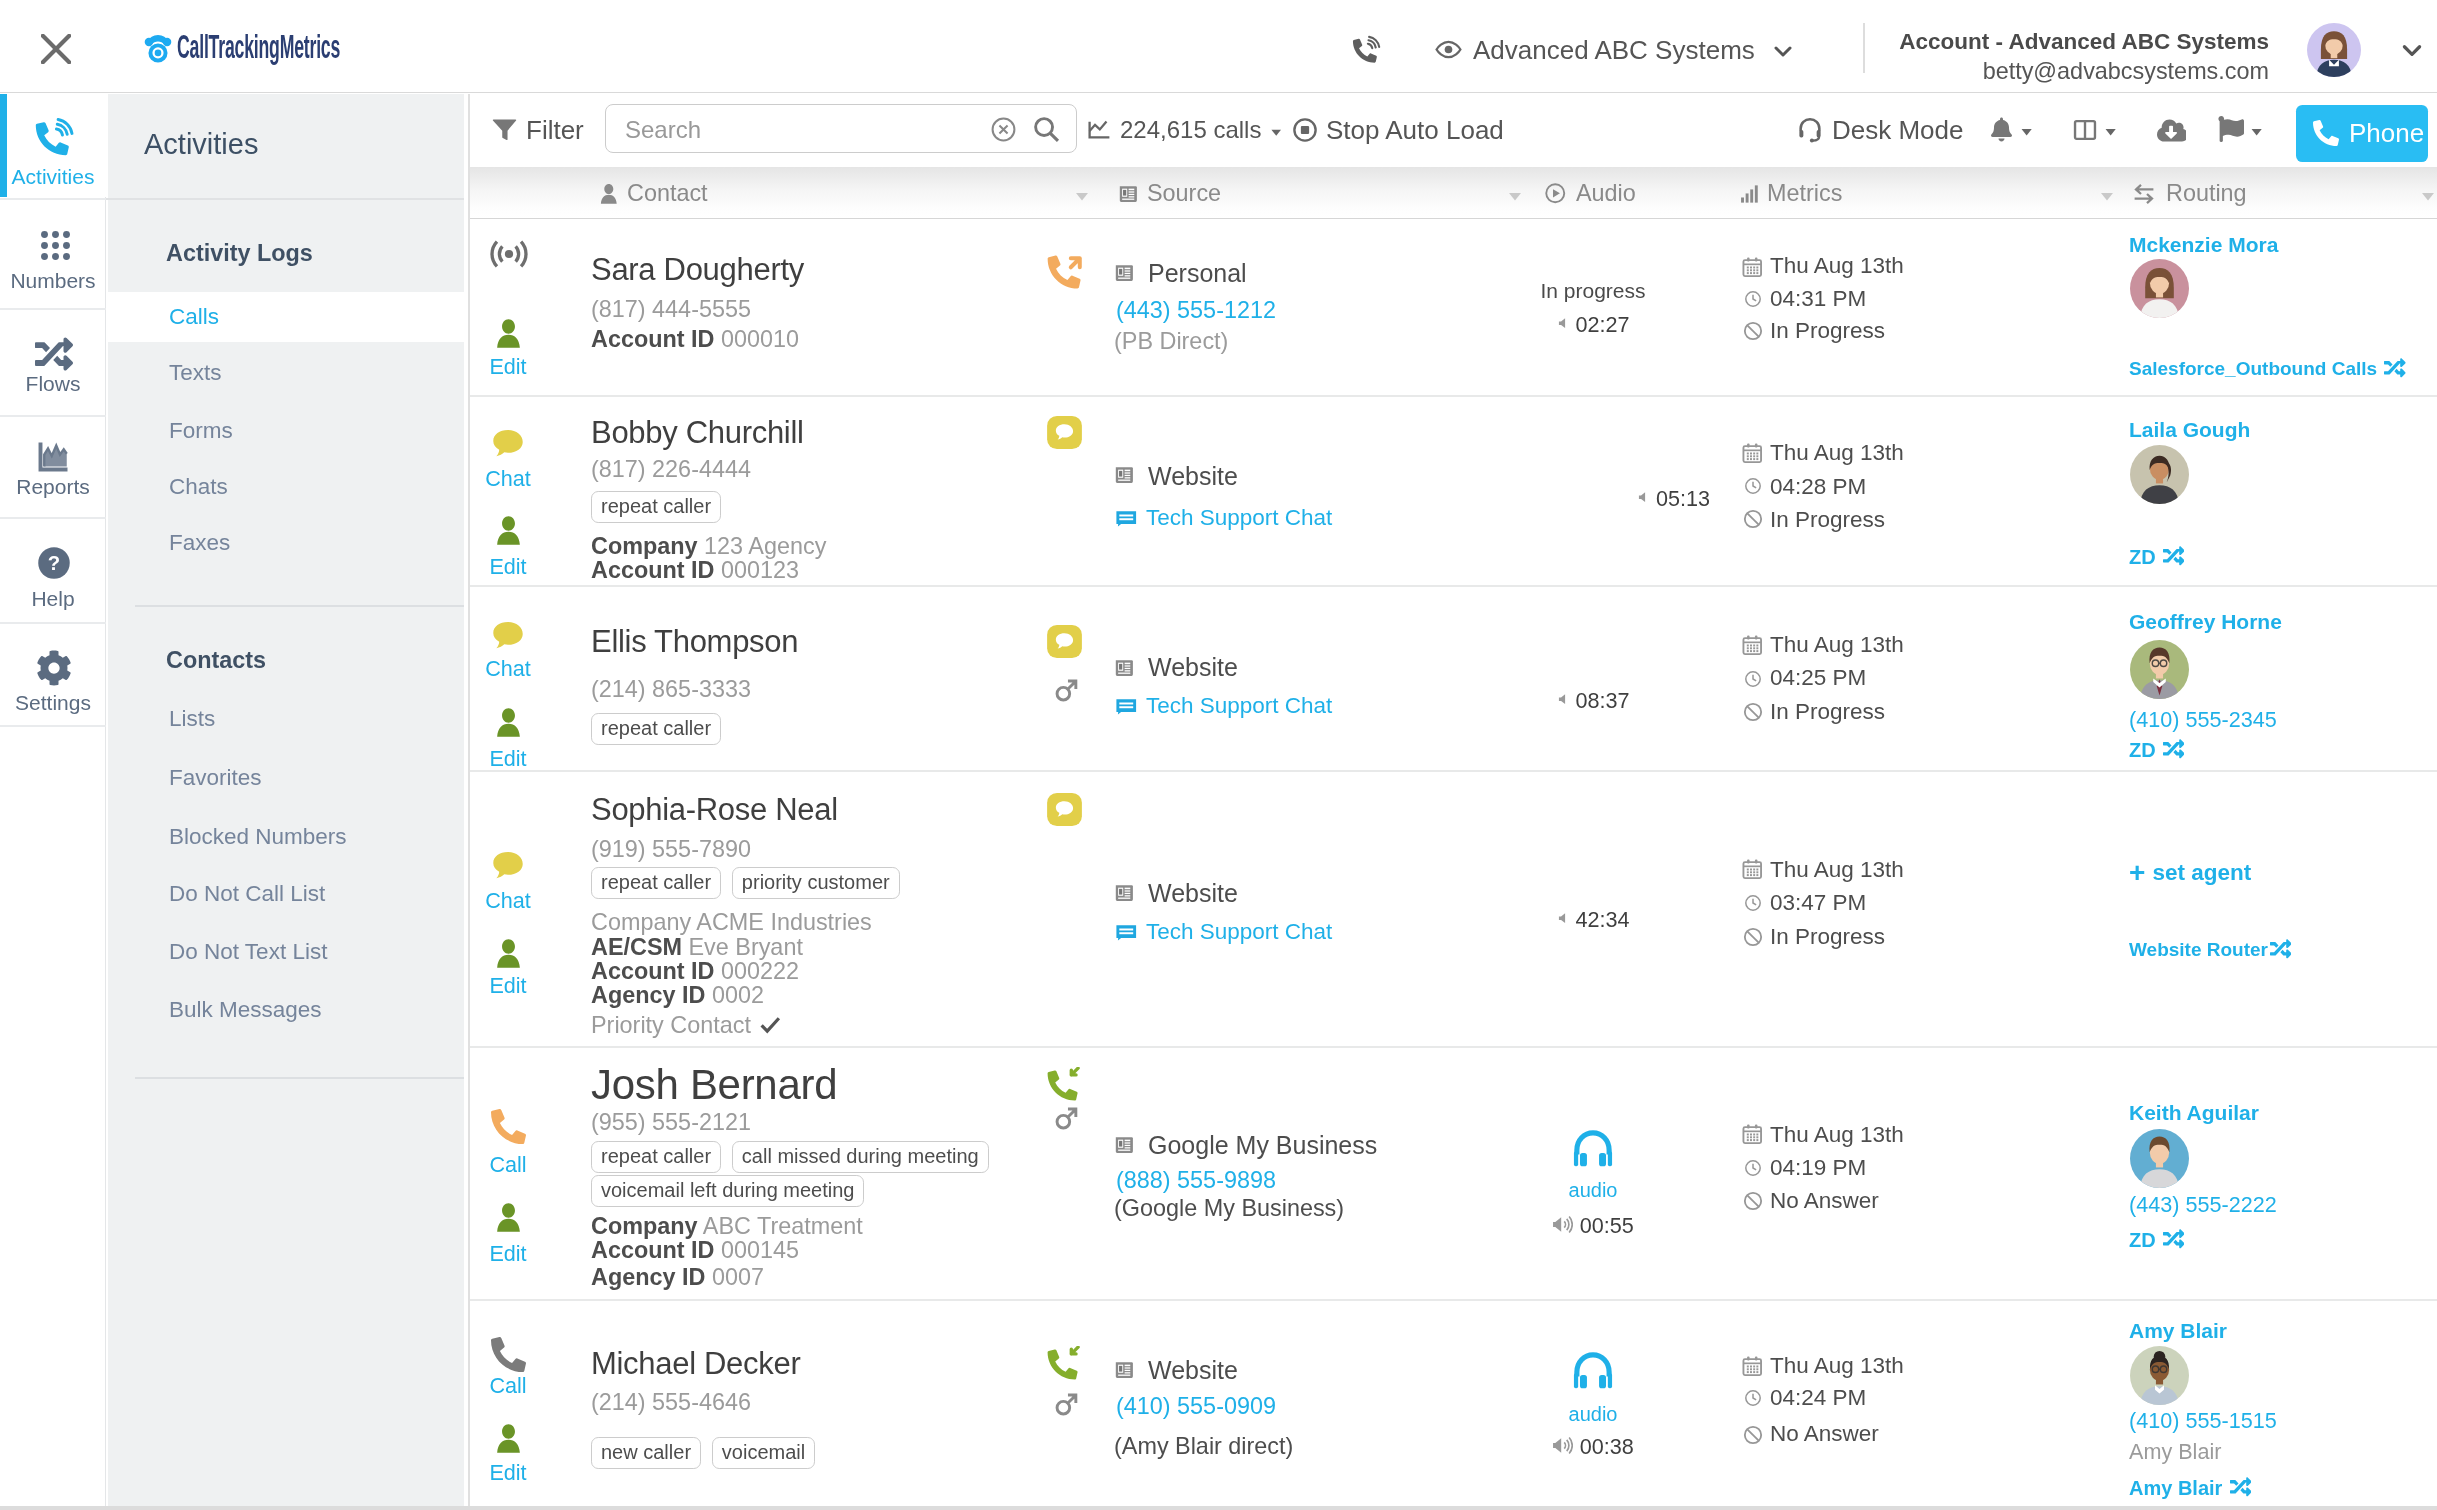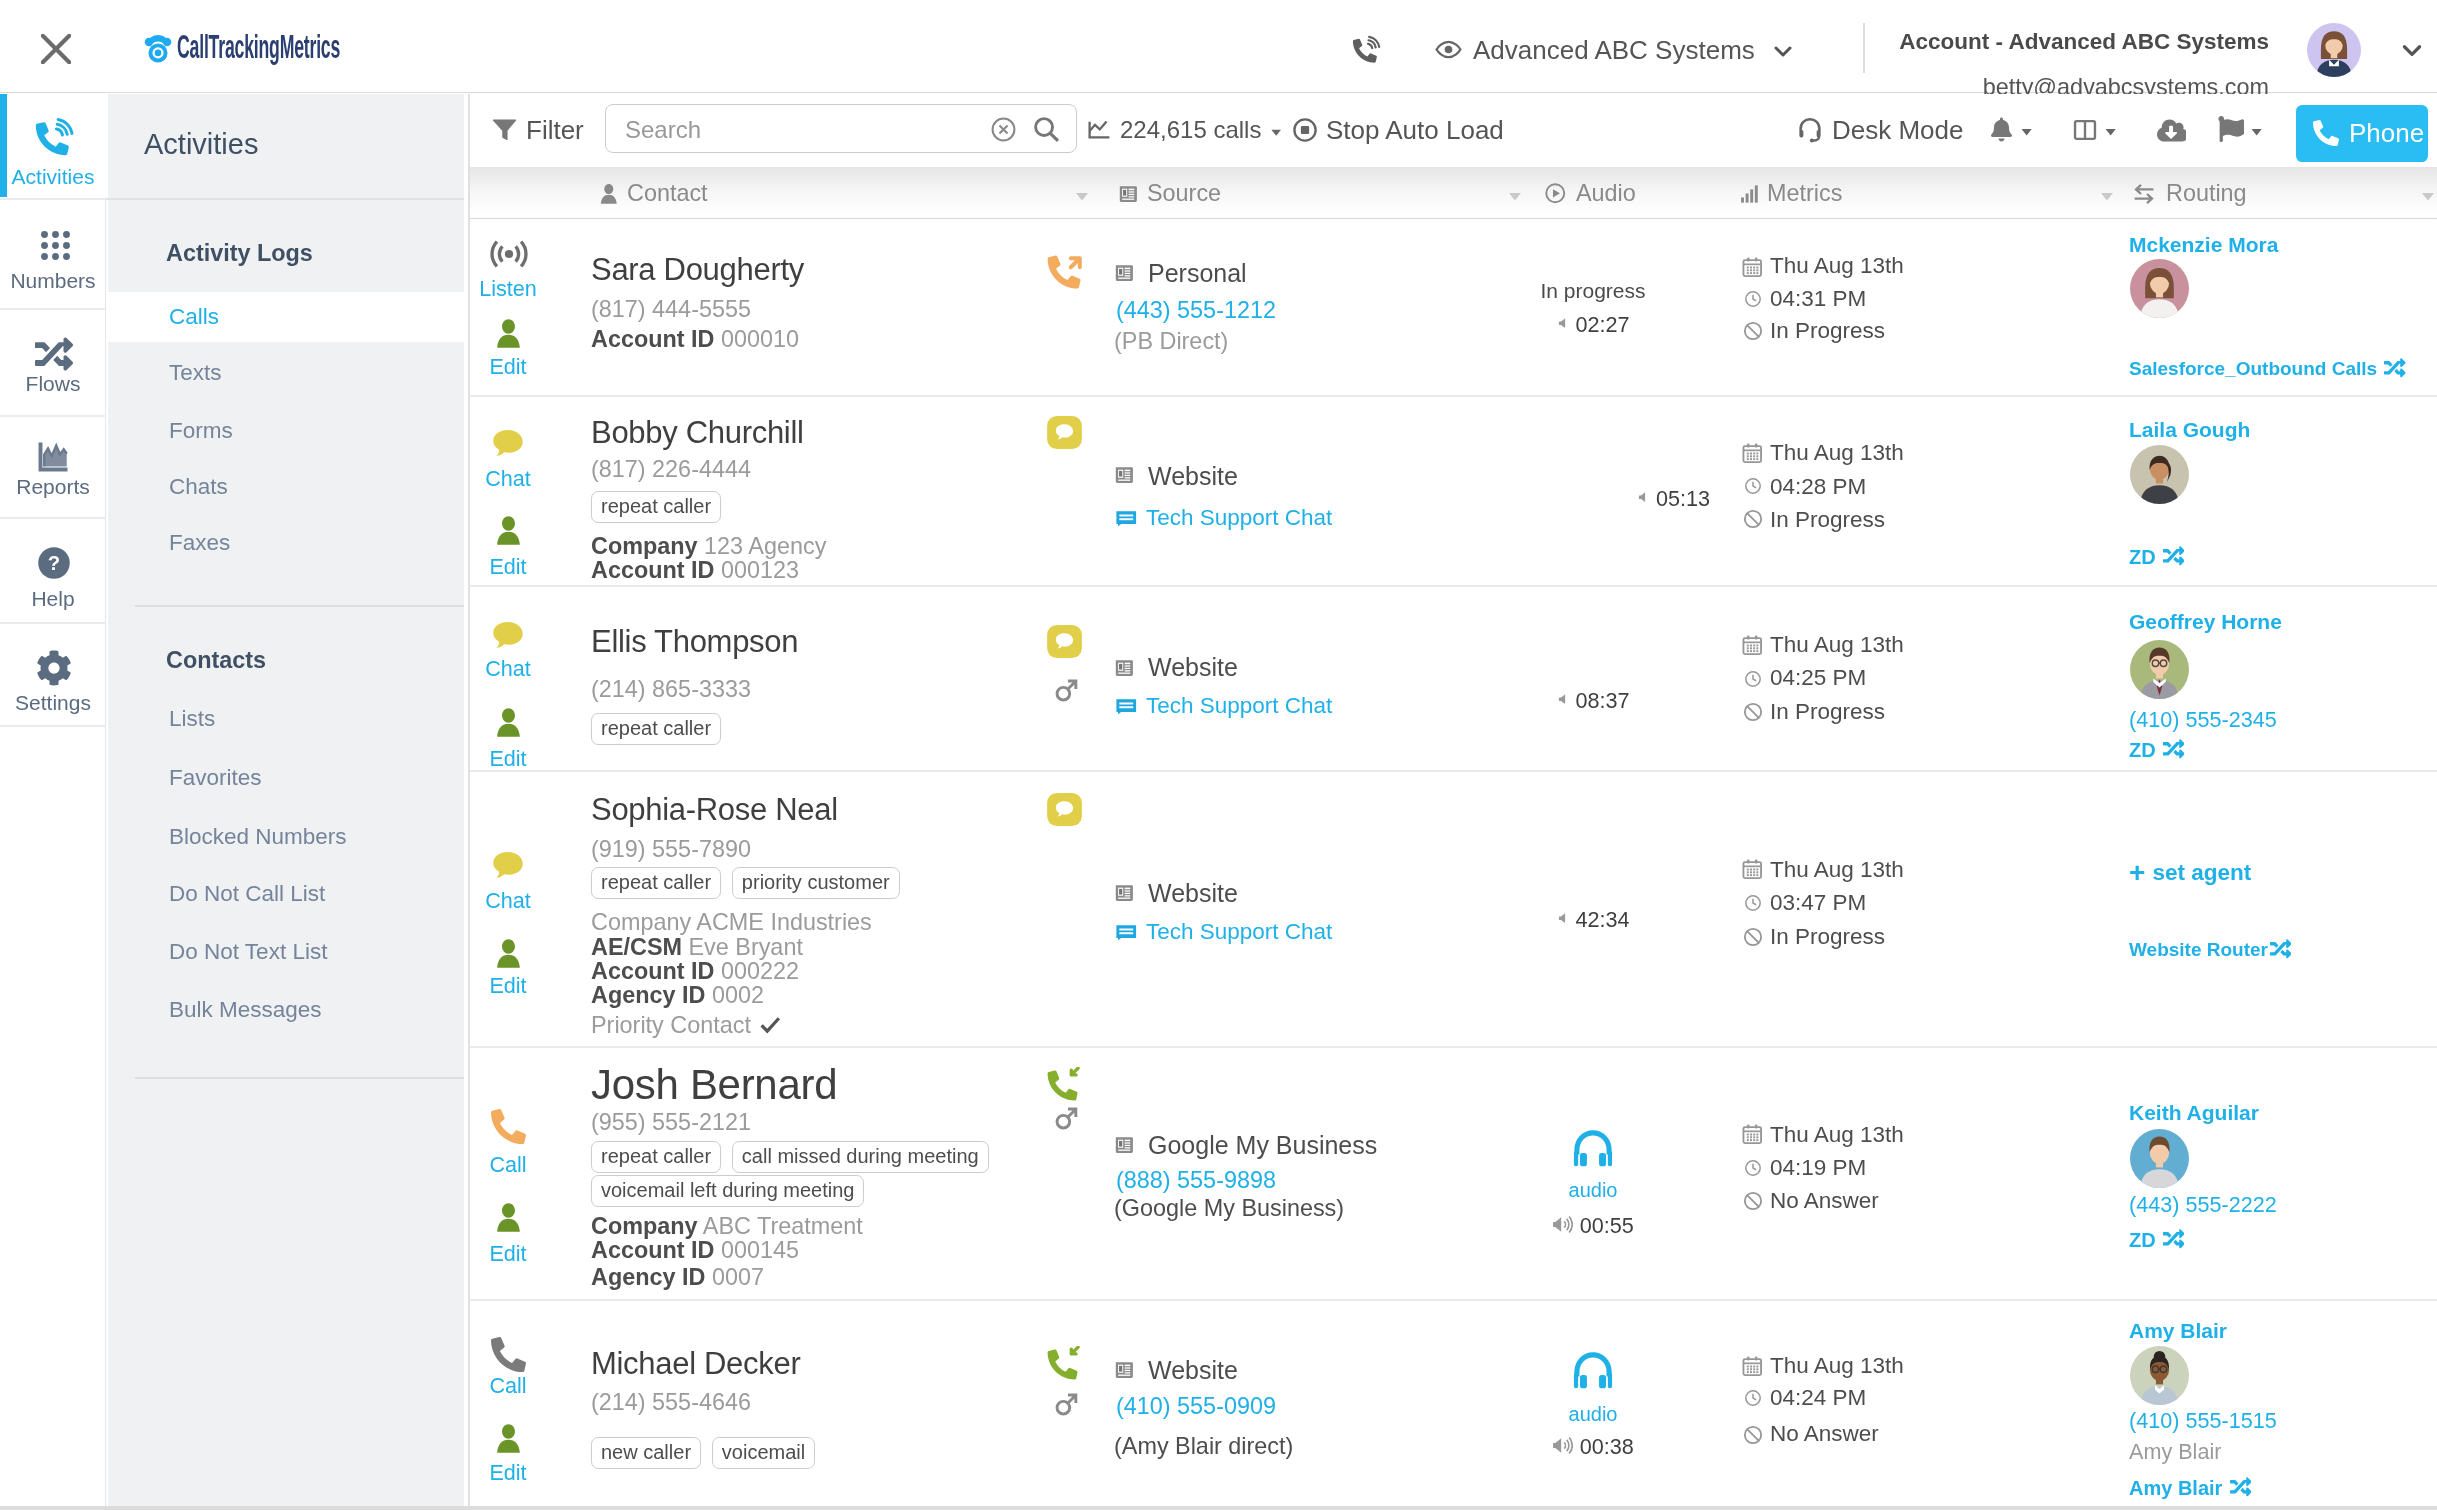--- a/index.html
+++ b/index.html
@@ -27,21 +27,21 @@
 <div style="position:absolute;left:1435px;top:36px;width:27px;height:27px;"><svg width="27" height="27" viewBox="0 0 24 24" style="fill:#666;color:#666;">
         <path d="M12 5.2C6.8 5.2 2.8 9.5 1.4 12c1.4 2.5 5.4 6.8 10.6 6.8s9.2-4.3 10.6-6.8C21.2 9.5 17.2 5.2 12 5.2z" fill="none" stroke-width="2" stroke="currentColor"></path>
         <circle cx="12" cy="12" r="3.4"></circle>
       </svg></div>
 <div style="position:absolute;left:1473px;top:30px;height:40px;line-height:40px;font-size:26px;color:#555;font-weight:400;letter-spacing:0;white-space:nowrap;">Advanced ABC Systems</div>
 <div style="position:absolute;left:1771px;top:39px;"><svg width="24" height="24" viewBox="0 0 24 24" style="">
         <path d="M5 9l7 7 7-7" fill="none" stroke="#555" stroke-width="3" stroke-linecap="round" stroke-linejoin="round"></path>
       </svg></div>
 <div style="position:absolute;left:1863px;top:23.4px;width:1.8px;height:50px;background:#ddd;"></div>
 <div style="position:absolute;right:169px;top:23.4px;height:38px;line-height:38px;font-size:22.5px;color:#4a4a4a;font-weight:700;white-space:nowrap;">Account - Advanced ABC Systems</div>
-<div style="position:absolute;right:169px;top:52px;height:38px;line-height:38px;font-size:23.4px;color:#555;white-space:nowrap;margin-top:16px;">betty@advabcsystems.com</div>
+<div style="position:absolute;right:169px;top:52px;height:38px;line-height:38px;font-size:23.4px;color:#555;white-space:nowrap;">betty@advabcsystems.com</div>
 <div style="position:absolute;left:2307px;top:22.5px;width:54px;height:54px;"><svg width="54" height="54" viewBox="0 0 66 66" style="">
         <clipPath id="c259455">
           <circle cx="33" cy="33" r="33"></circle>
         </clipPath>
         <circle cx="33" cy="33" r="33" fill="#cdc5f0"></circle>
         <g clip-path="url(#c259455)">
           <path d="M17 32c0-16 6.5-22 16-22s16 6 16 22v12H17z" fill="#7a5138"></path>
           <path d="M11 66c1.5-15 10-21 22-21s20.5 6 22 21z" fill="#2d3f5e"></path>
           <rect x="29" y="33" width="8" height="10" fill="#f2cbaa"></rect>
           <ellipse cx="33" cy="26.5" rx="10.8" ry="12.2" fill="#f2cbaa"></ellipse>
@@ -248,21 +248,20 @@
 <div style="position:absolute;left:470px;top:1299px;width:1968px;height:1.8px;background:#e8e9e9;"></div>
 <div style="position:absolute;left:489px;top:235px;"><svg width="40" height="38" viewBox="0 0 24 24" style="">
         <g fill="#6e6e6e" color="#6e6e6e">
           <circle cx="12" cy="12" r="2.6"></circle>
           <path d="M7.8 7.2a7.1 7.1 0 0 0 0 9.6" fill="none" stroke-width="2.1" stroke="currentColor"></path>
           <path d="M16.2 7.2a7.1 7.1 0 0 1 0 9.6" fill="none" stroke-width="2.1" stroke="currentColor"></path>
           <path d="M4.4 4.2a11.3 11.3 0 0 0 0 15.6" fill="none" stroke-width="2.1" stroke="currentColor"></path>
           <path d="M19.6 4.2a11.3 11.3 0 0 1 0 15.6" fill="none" stroke-width="2.1" stroke="currentColor"></path>
         </g>
       </svg></div>
-<div style="position:absolute;left:238px;width:540px;text-align:center;top:273px;height:32px;line-height:32px;font-size:21.6px;color:#1fb0e8;font-weight:400;white-space:nowrap;">Listen</div>
 <div style="position:absolute;left:493px;top:318px;"><svg width="31" height="31" viewBox="0 0 24 24" style="">
         <g fill="#6a9427">
           <path d="M12 12.2c2.8 0 5-2.5 5-5.6S14.8 1 12 1 7 3.5 7 6.6s2.2 5.6 5 5.6zM3.2 23c.6-6.8 3.8-10 8.8-10s8.2 3.2 8.8 10z"></path>
         </g>
       </svg></div>
 <div style="position:absolute;left:238px;width:540px;text-align:center;top:351px;height:32px;line-height:32px;font-size:21.6px;color:#1fb0e8;font-weight:400;white-space:nowrap;">Edit</div>
 <div style="position:absolute;left:591px;top:247px;height:46px;line-height:46px;font-size:31px;color:#3f3f3f;font-weight:400;letter-spacing:0;white-space:nowrap;letter-spacing:-0.3px;">Sara Dougherty</div>
 <div style="position:absolute;left:591px;top:292px;height:35px;line-height:35px;font-size:23.4px;color:#9b9b9b;font-weight:400;letter-spacing:0;white-space:nowrap;">(817) 444-5555</div>
 <div style="position:absolute;left:591px;top:322px;height:35px;line-height:35px;font-size:23.4px;color:#9b9b9b;font-weight:400;letter-spacing:0;white-space:nowrap;"><span style="color:#4d4d4d;font-weight:700;">Account ID</span> 000010</div>
 <div style="position:absolute;left:1047px;top:253px;"><svg width="36" height="36" viewBox="-10 -40 560 560" style="">

